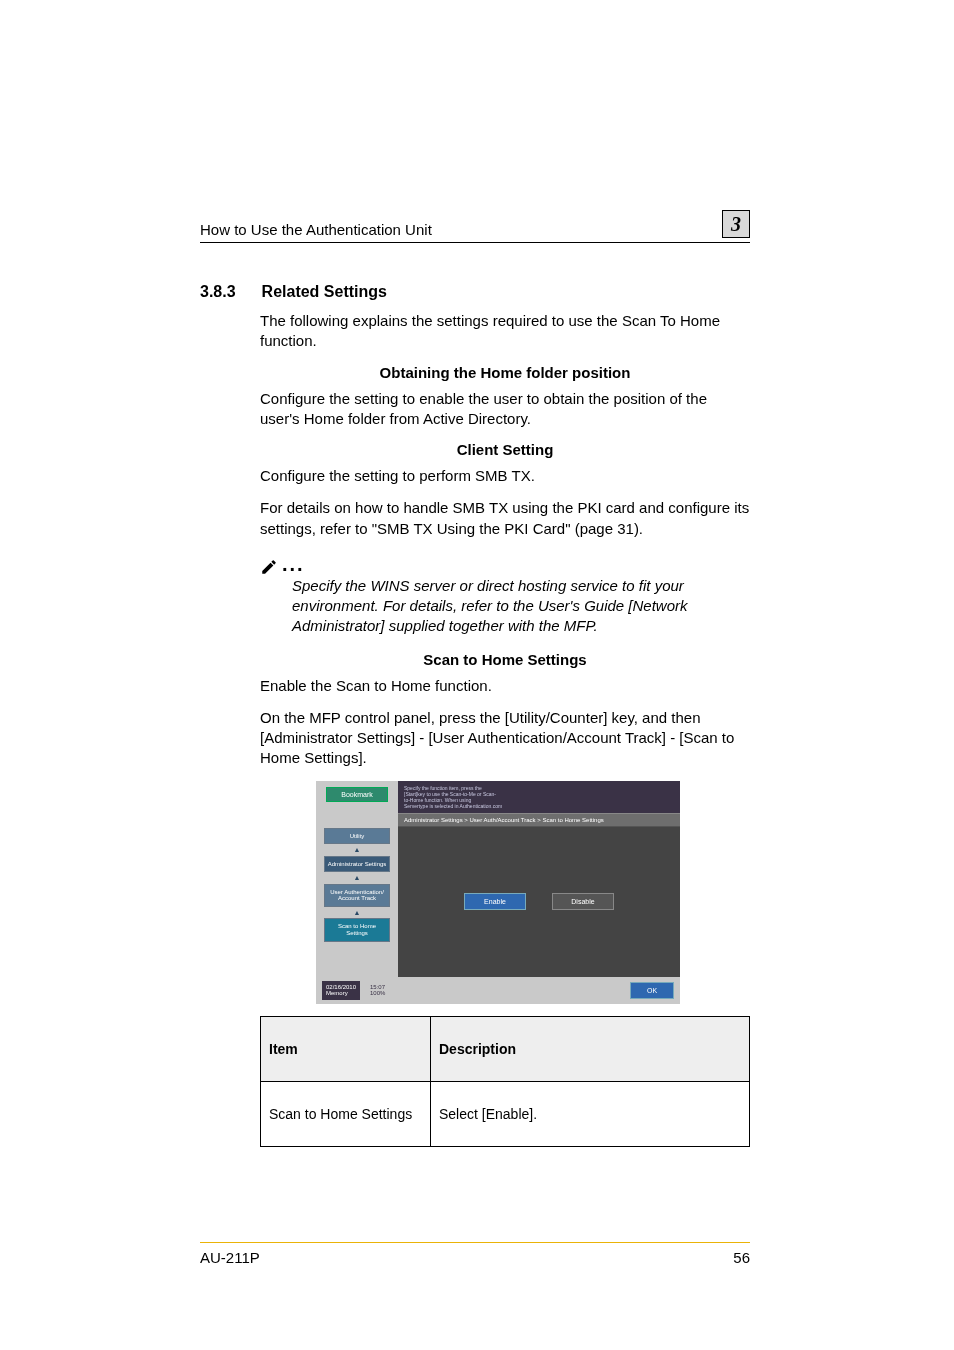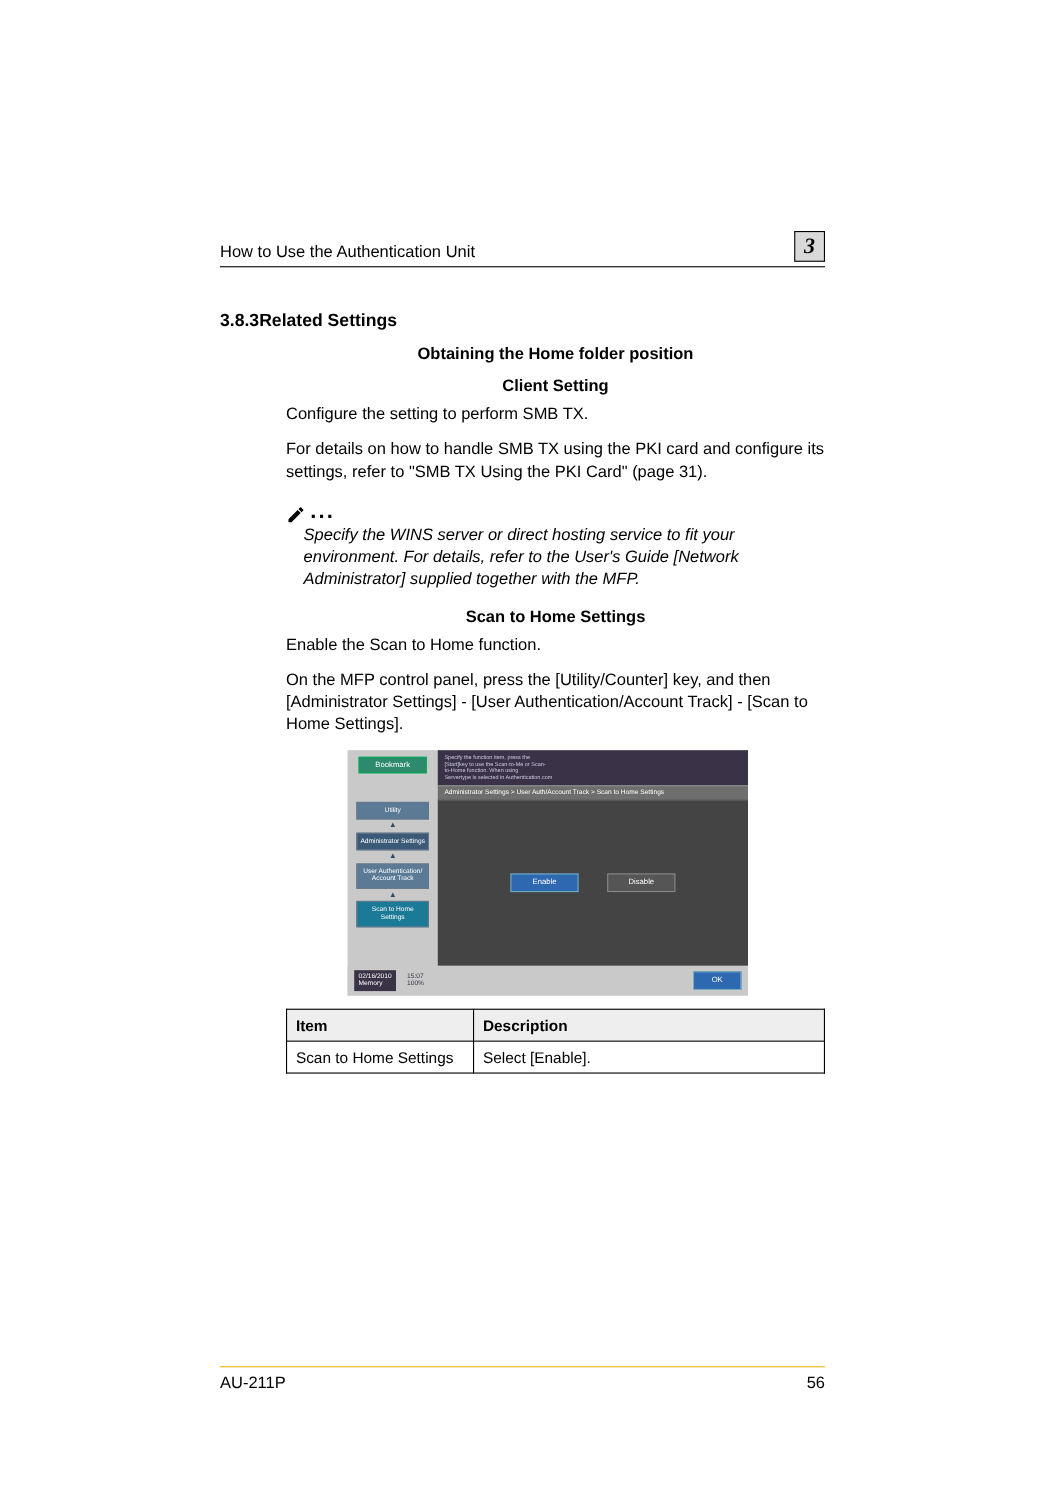--- a/index.html
+++ b/index.html
@@ -2,27 +2,27 @@
 <html><head>
 <meta charset="utf-8">
 <style>
   * { box-sizing: border-box; margin: 0; padding: 0; }
   html, body { width: 954px; height: 1350px; background: #fff; font-family: Arial, Helvetica, sans-serif; color: #000; }
   .page { position: relative; width: 950px; height: 1350px; padding: 210px 200px 60px 200px; }
   .running-head { display: flex; justify-content: space-between; align-items: flex-end; border-bottom: 1px solid #000; padding-bottom: 4px; }
   .running-head .title { font-size: 15px; }
   .chapter-badge { width: 28px; height: 28px; background: #d9d9d9; border: 1px solid #000; display: flex; align-items: center; justify-content: center; font-weight: bold; font-style: italic; font-size: 20px; font-family: Georgia, 'Times New Roman', serif; }
   .section { margin-top: 40px; }
-  .section-heading { font-weight: bold; font-size: 16px; display: flex; margin-bottom: 10px; }
+  .section-heading { font-weight: bold; font-size: 16px; display: flex; gap: 26px; margin-bottom: 10px; }
   .body-text { font-size: 15px; margin: 0 0 12px 60px; line-height: 1.35; }
   .subheading { font-weight: bold; font-size: 15px; margin: 12px 0 8px 60px; text-align: center; }
   .note-block { margin: 14px 0 14px 60px; }
   .note-icon-row { display: flex; align-items: flex-end; gap: 4px; font-size: 20px; }
   .note-label { font-weight: bold; font-size: 15px; margin: 4px 0 4px 24px; }
-  .note-text { font-style: italic; font-size: 15px; margin-left: 16px; line-height: 1.35; }
+  .note-text { font-style: italic; font-size: 15px; margin-left: 32px; line-height: 1.35; }
   .screenshot { margin: 10px 0 12px 116px; width: 364px; }
   .screenshot-frame { width: 100%; background: #c9c9c9; display: flex; flex-direction: column; }
   .scr-top { display: flex; }
   .scr-sidebar { width: 82px; display: flex; flex-direction: column; align-items: center; padding: 6px 4px 4px 4px; gap: 4px; }
   .scr-bookmark { background: #2e8a6d; color: #fff; font-size: 7px; width: 62px; text-align: center; padding: 3px 0; border: 1px solid #0a5; }
   .scr-crumb { background: #3a5a78; color: #fff; font-size: 6px; width: 66px; text-align: center; padding: 4px 2px; border: 1px solid #678; line-height: 1.1; }
   .scr-crumb.light { background: #5a7a96; }
   .scr-crumb.active { background: #1b7a96; }
   .scr-arrow { font-size: 7px; color: #2a4a66; line-height: 0.5; }
   .scr-main { flex: 1; display: flex; flex-direction: column; }
@@ -30,43 +30,45 @@
   .scr-path { background: #6e6e6e; color: #fff; font-size: 6px; padding: 3px 6px; border-top: 1px solid #888; border-bottom: 1px solid #555; }
   .scr-canvas { flex: 1; background: #444; min-height: 150px; display: flex; align-items: center; justify-content: center; gap: 26px; }
   .scr-btn { font-size: 7px; color: #fff; width: 62px; padding: 4px 0; text-align: center; border: 1px solid #888; }
   .scr-btn.enable { background: #2e68b0; border-color: #7ab; }
   .scr-btn.disable { background: #555; }
   .scr-footer { display: flex; align-items: center; background: #c9c9c9; padding: 4px 6px; gap: 10px; }
   .scr-footer .dt { background: #3a3246; color: #fff; font-size: 6px; padding: 3px 4px; line-height: 1.1; }
   .scr-footer .dt2 { color: #3a3246; font-size: 6px; line-height: 1.1; }
   .scr-ok { margin-left: auto; background: #2e68b0; color: #fff; font-size: 7px; width: 44px; padding: 4px 0; text-align: center; border: 1px solid #7ab; }
   table.settings { width: 100%; border-collapse: collapse; margin: 8px 0 0 60px; width: calc(100% - 60px); font-size: 14px; }
-  table.settings th, table.settings td { border: 1px solid #000; padding: 6px 8px; text-align: left; }
+  table.settings th, table.settings td { border: 1px solid #000; padding: 24px 8px; text-align: left; }
   table.settings th { background: #eee; font-weight: bold; }
   table.settings .col1 { width: 170px; }
   .footer { position: absolute; left: 200px; right: 200px; bottom: 84px; border-top: 1px solid #eab308; padding-top: 6px; display: flex; justify-content: space-between; font-size: 15px; }
   .pencil { width: 18px; height: 18px; }
 </style>
 </head>
 <body>
 
 <div class="page">
 
   <div class="running-head">
     <span class="title">How to Use the Authentication Unit</span>
     <span class="chapter-badge">3</span>
   </div>
 
   <div class="section">
     <div class="section-heading">
       <span>3.8.3</span>
       <span>Related Settings</span>
     </div>
+    <p class="body-text">The following explains the settings required to use the Scan To Home function.</p>
 
     <div class="subheading">Obtaining the Home folder position</div>
+    <p class="body-text">Configure the setting to enable the user to obtain the position of the user's Home folder from Active Directory.</p>
 
     <div class="subheading">Client Setting</div>
     <p class="body-text">Configure the setting to perform SMB TX.</p>
     <p class="body-text">For details on how to handle SMB TX using the PKI card and configure its settings, refer to "SMB TX Using the PKI Card" (page 31).</p>
 
     <div class="note-block">
       <div class="note-icon-row">
         <svg class="pencil" viewBox="0 0 24 24">
             <path d="M3 17.25V21h3.75L17.81 9.94l-3.75-3.75L3 17.25zM20.71 7.04a1 1 0 0 0 0-1.41l-2.34-2.34a1 1 0 0 0-1.41 0l-1.83 1.83 3.75 3.75 1.83-1.83z" fill="#000"></path>
           </svg>

